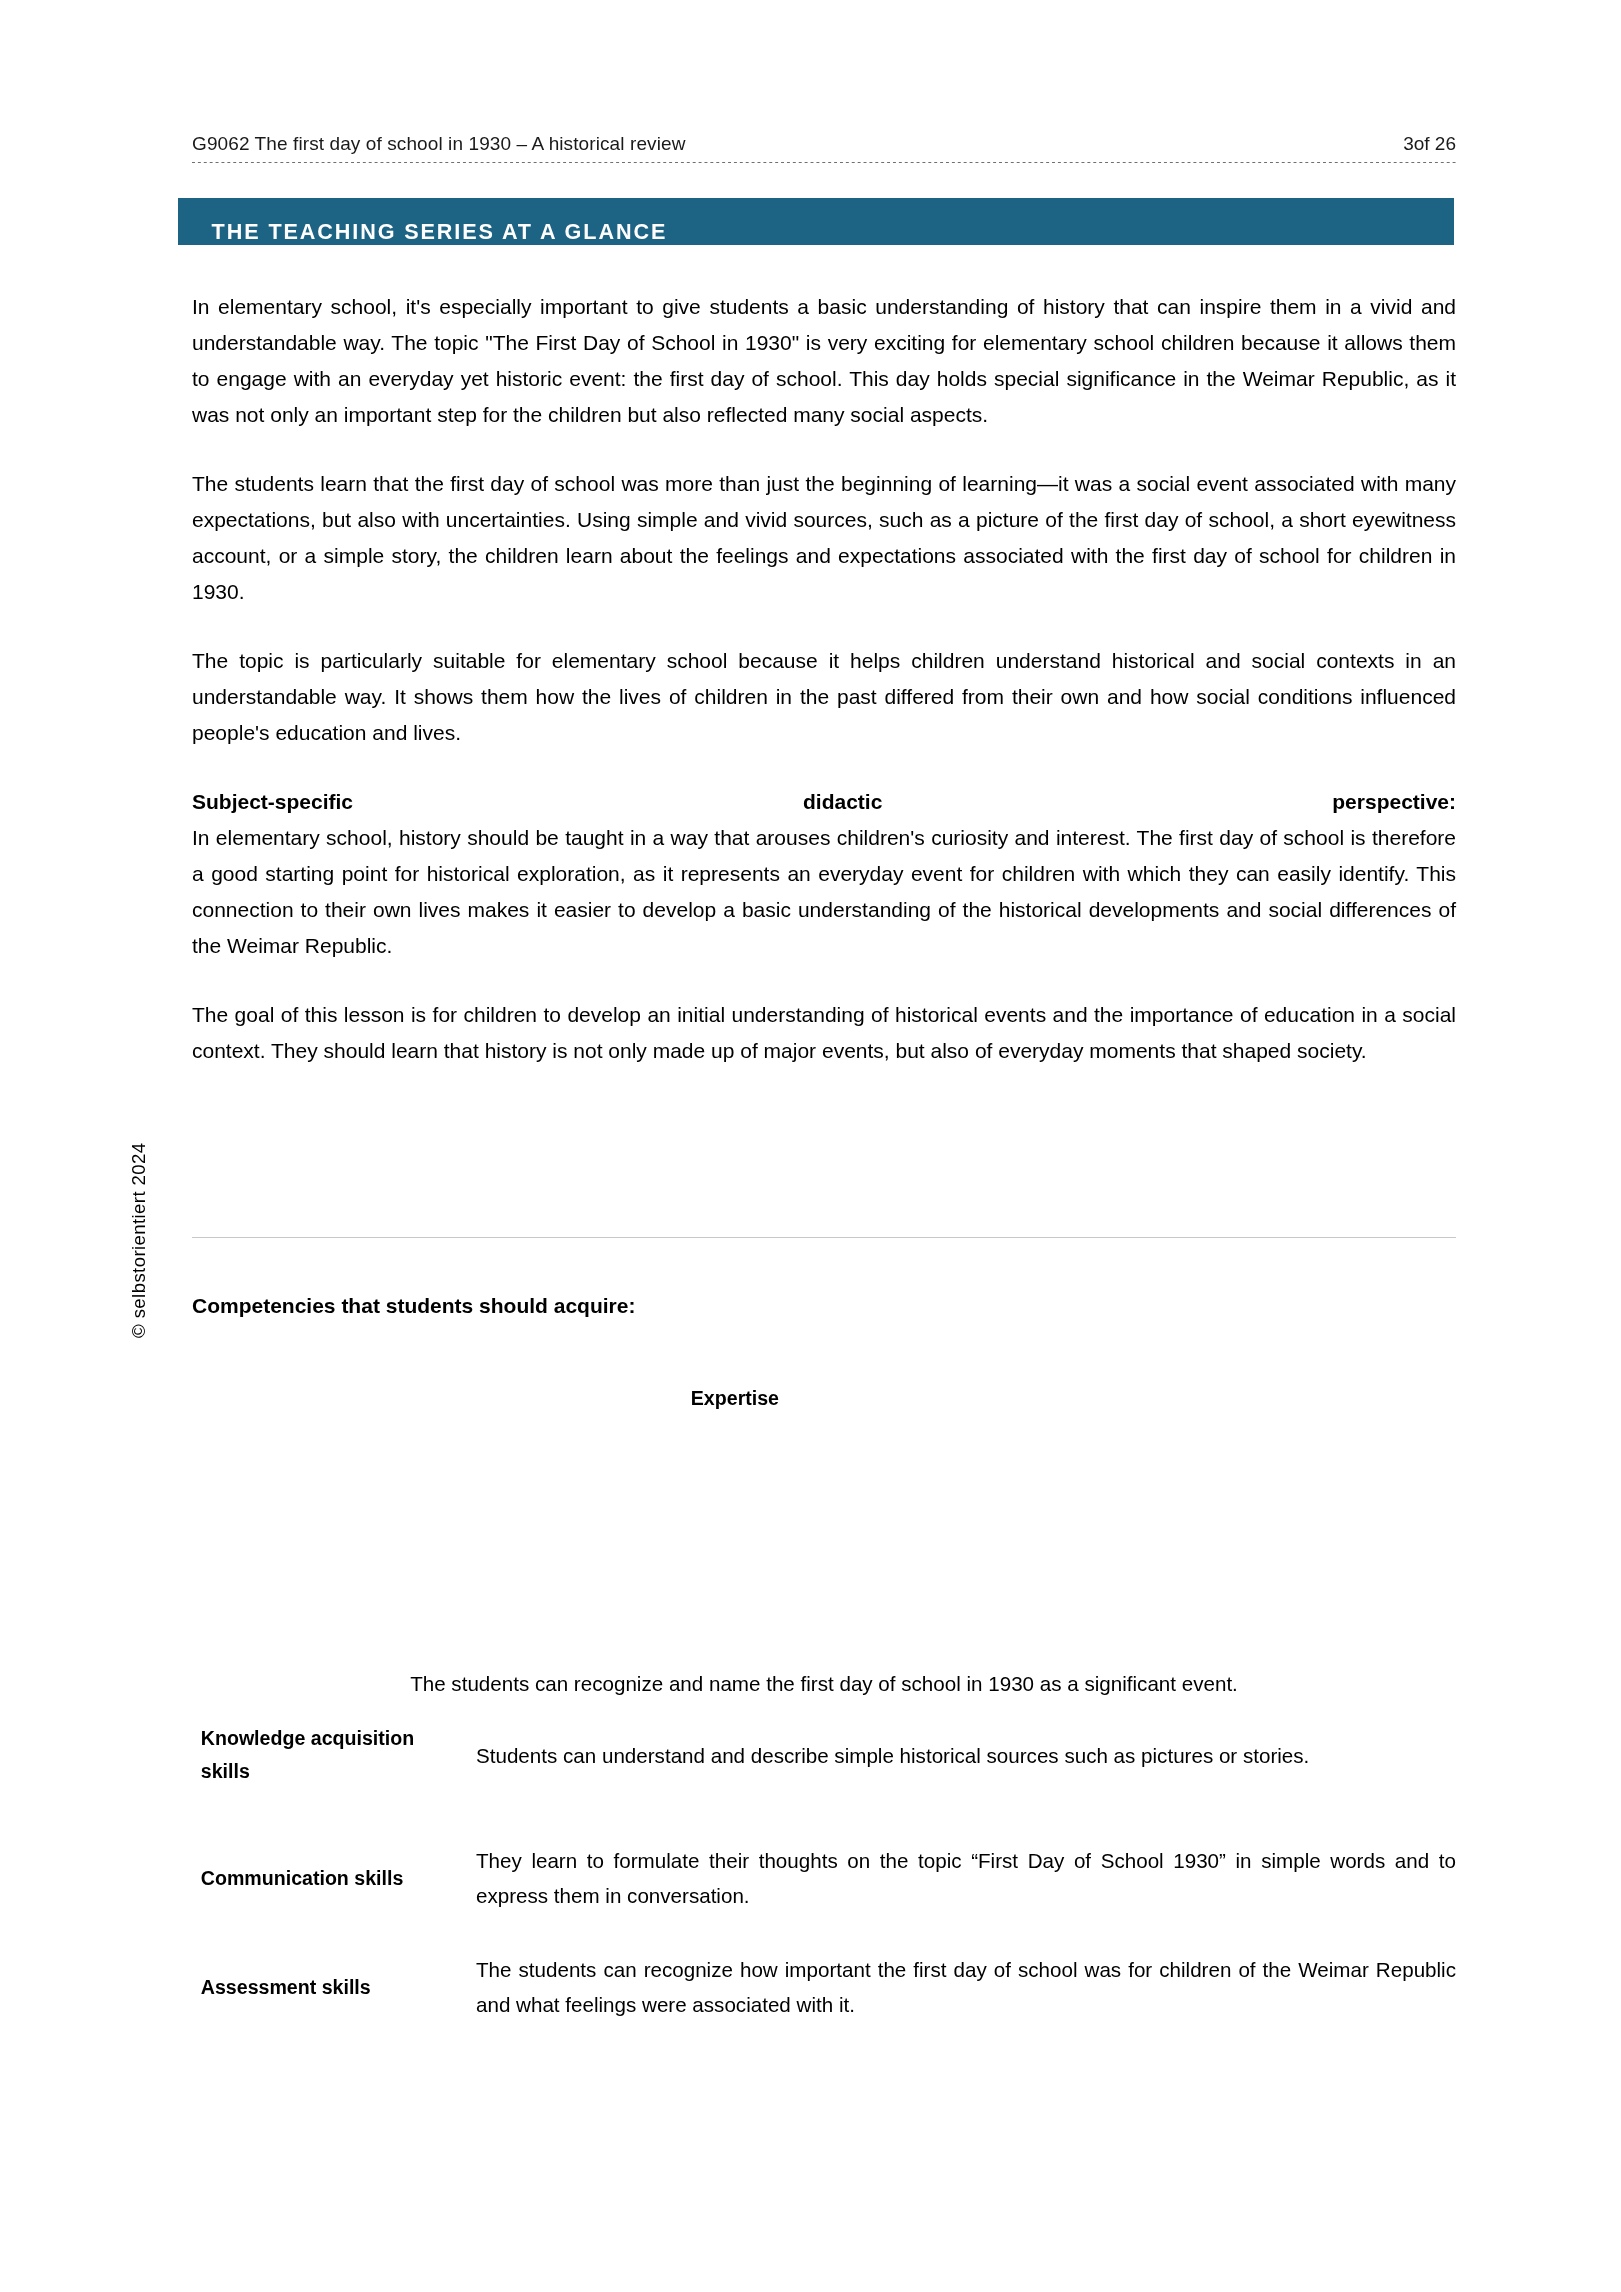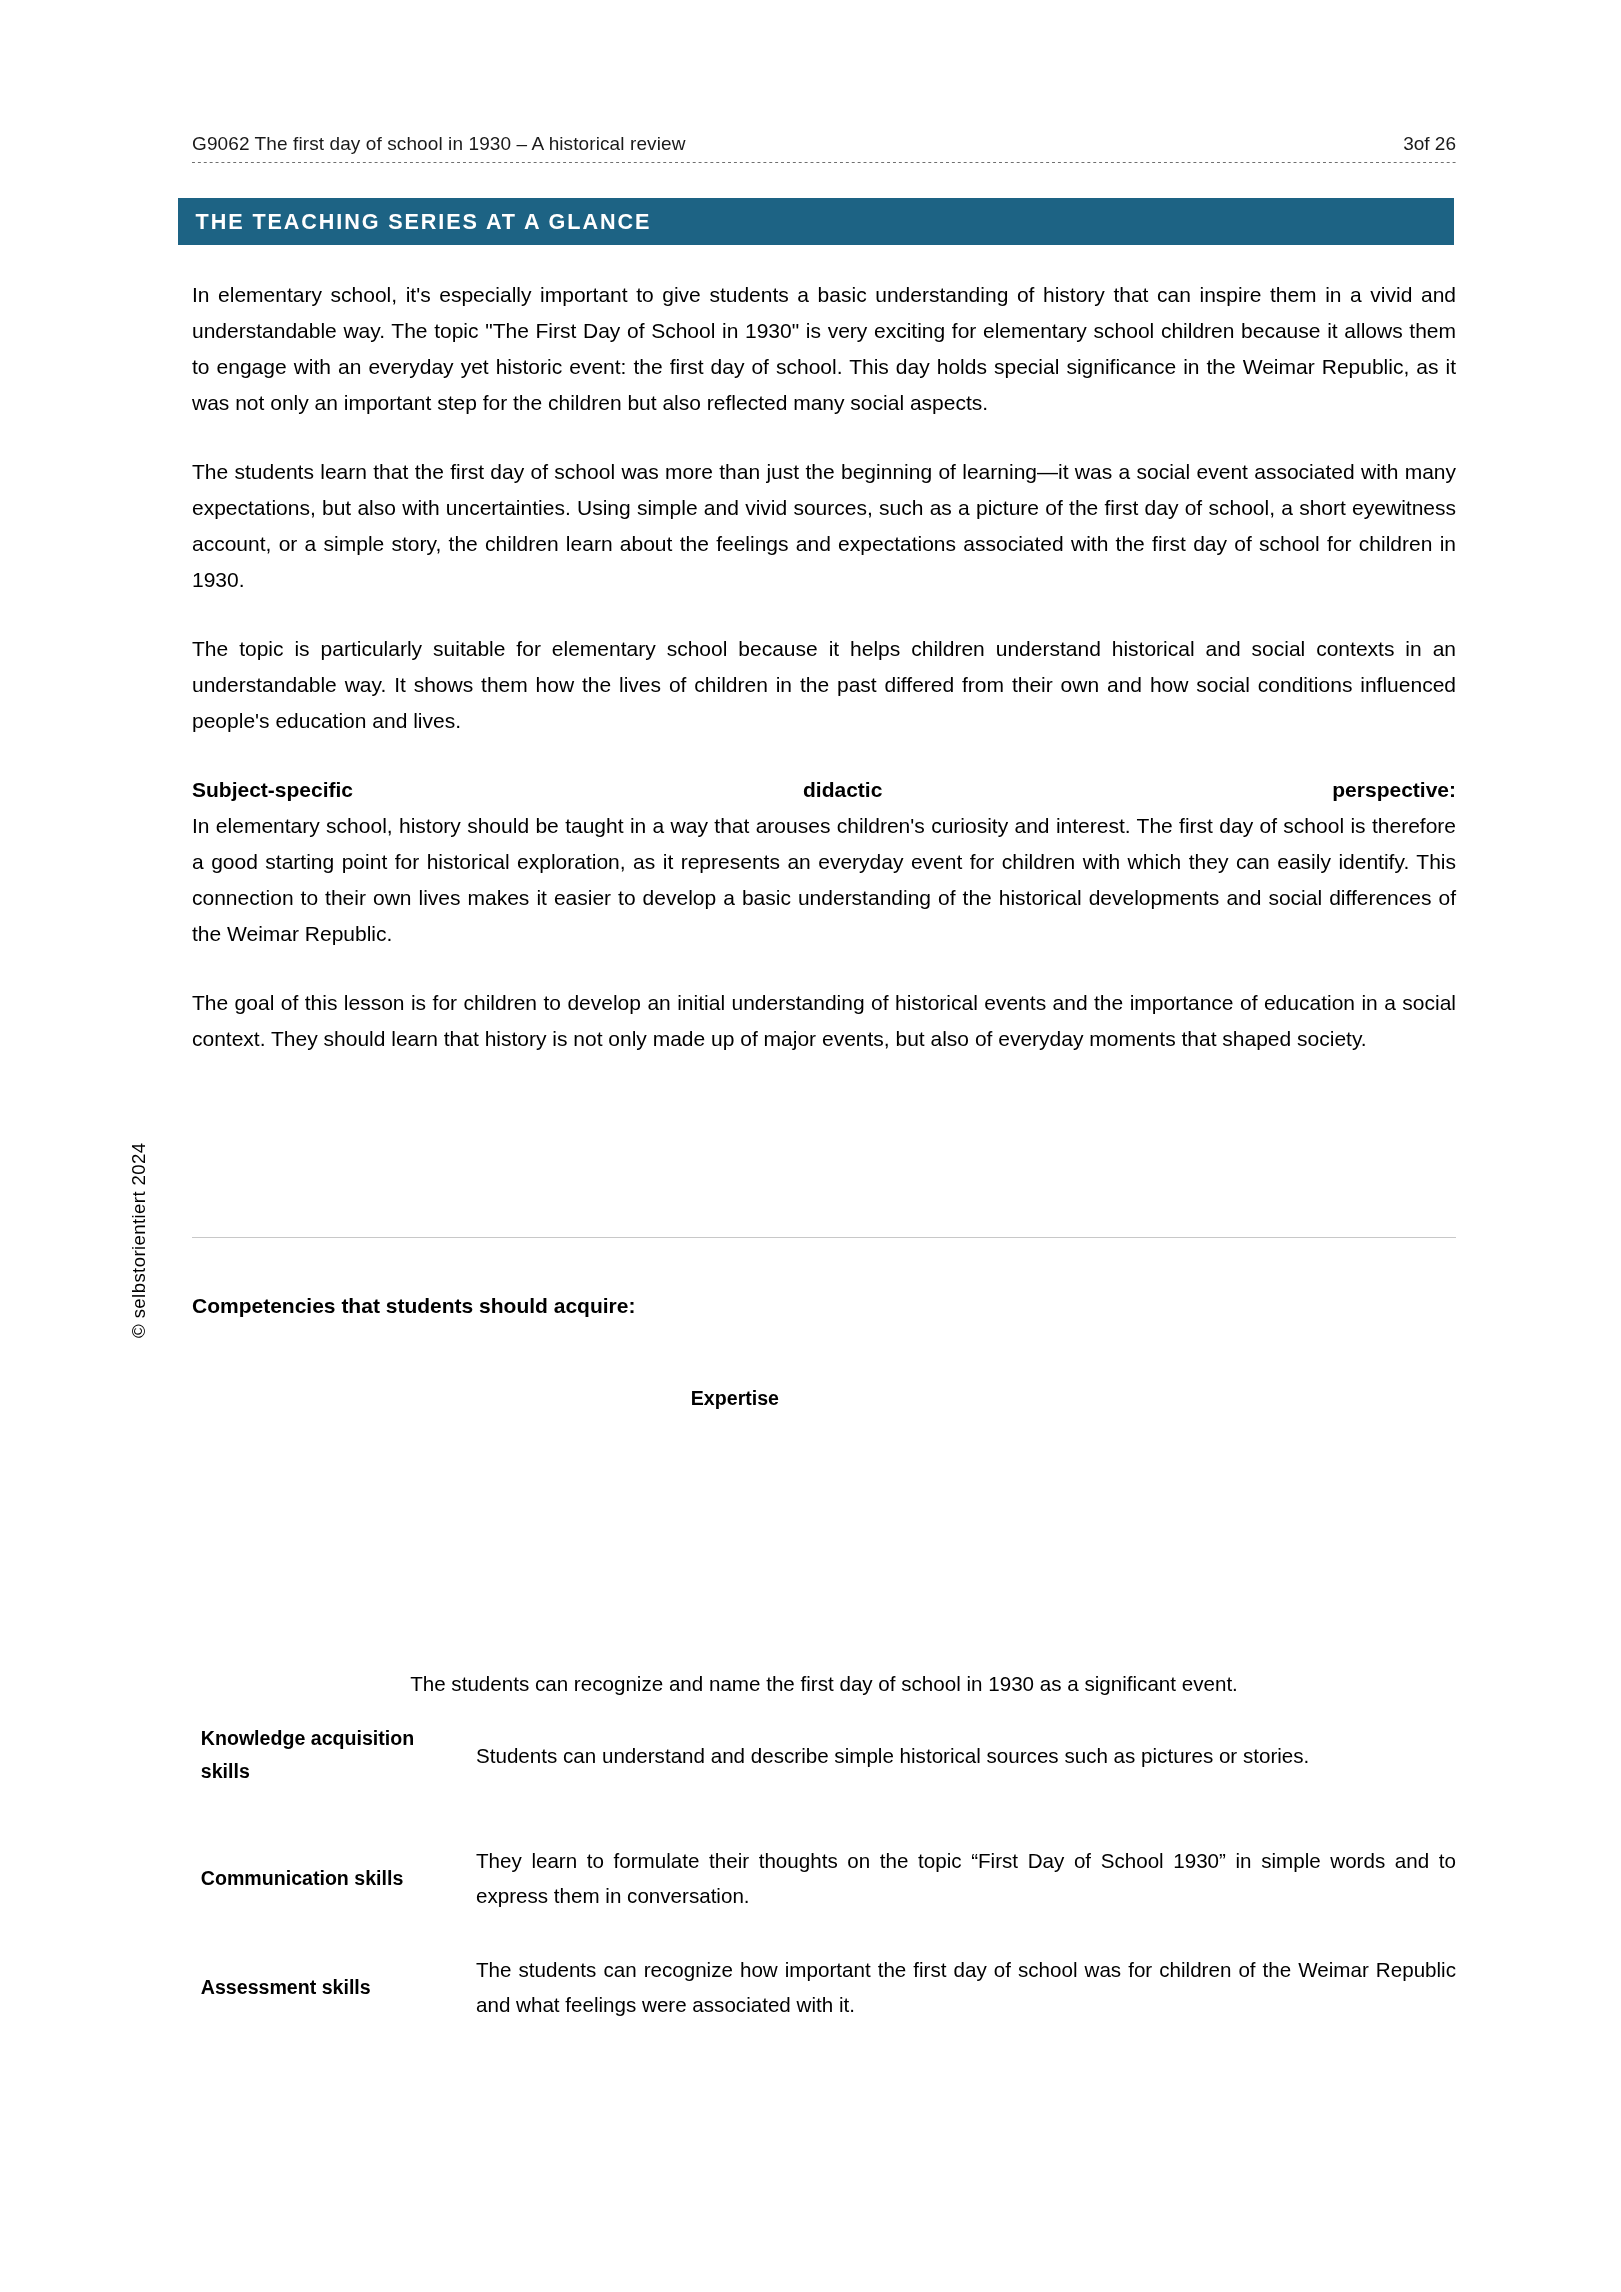--- a/index.html
+++ b/index.html
@@ -64,40 +64,41 @@
   
   .banner {
     position: absolute;
     left: 178px;
     top: 198px;
     width: 1276px;
     height: 47px;
     background: #1d6384;
     box-sizing: border-box;
     display: flex;
-    align-items: center;
+    align-items: flex-end;
+    padding-left: 16px;
   }
   .banner-label {
     color: #ffffff;
     font-size: 21.6px;
     font-weight: bold;
     letter-spacing: 1.9px;
     padding-left: 17.6px;
   }
 
   
   .content {
     position: absolute;
     left: 192px;
     top: 277px;
     width: 1264px;
   }
 
   p.para {
-    margin: 0 0 33px 0;
+    margin: 12px 0 33px 0;
     font-size: 21px;
     line-height: 36px;
     text-align: justify;
     text-justify: inter-word;
     color: #000000;
   }
   p.para:last-child { margin-bottom: 0; }
 
   .lead-bold {
     display: block;

